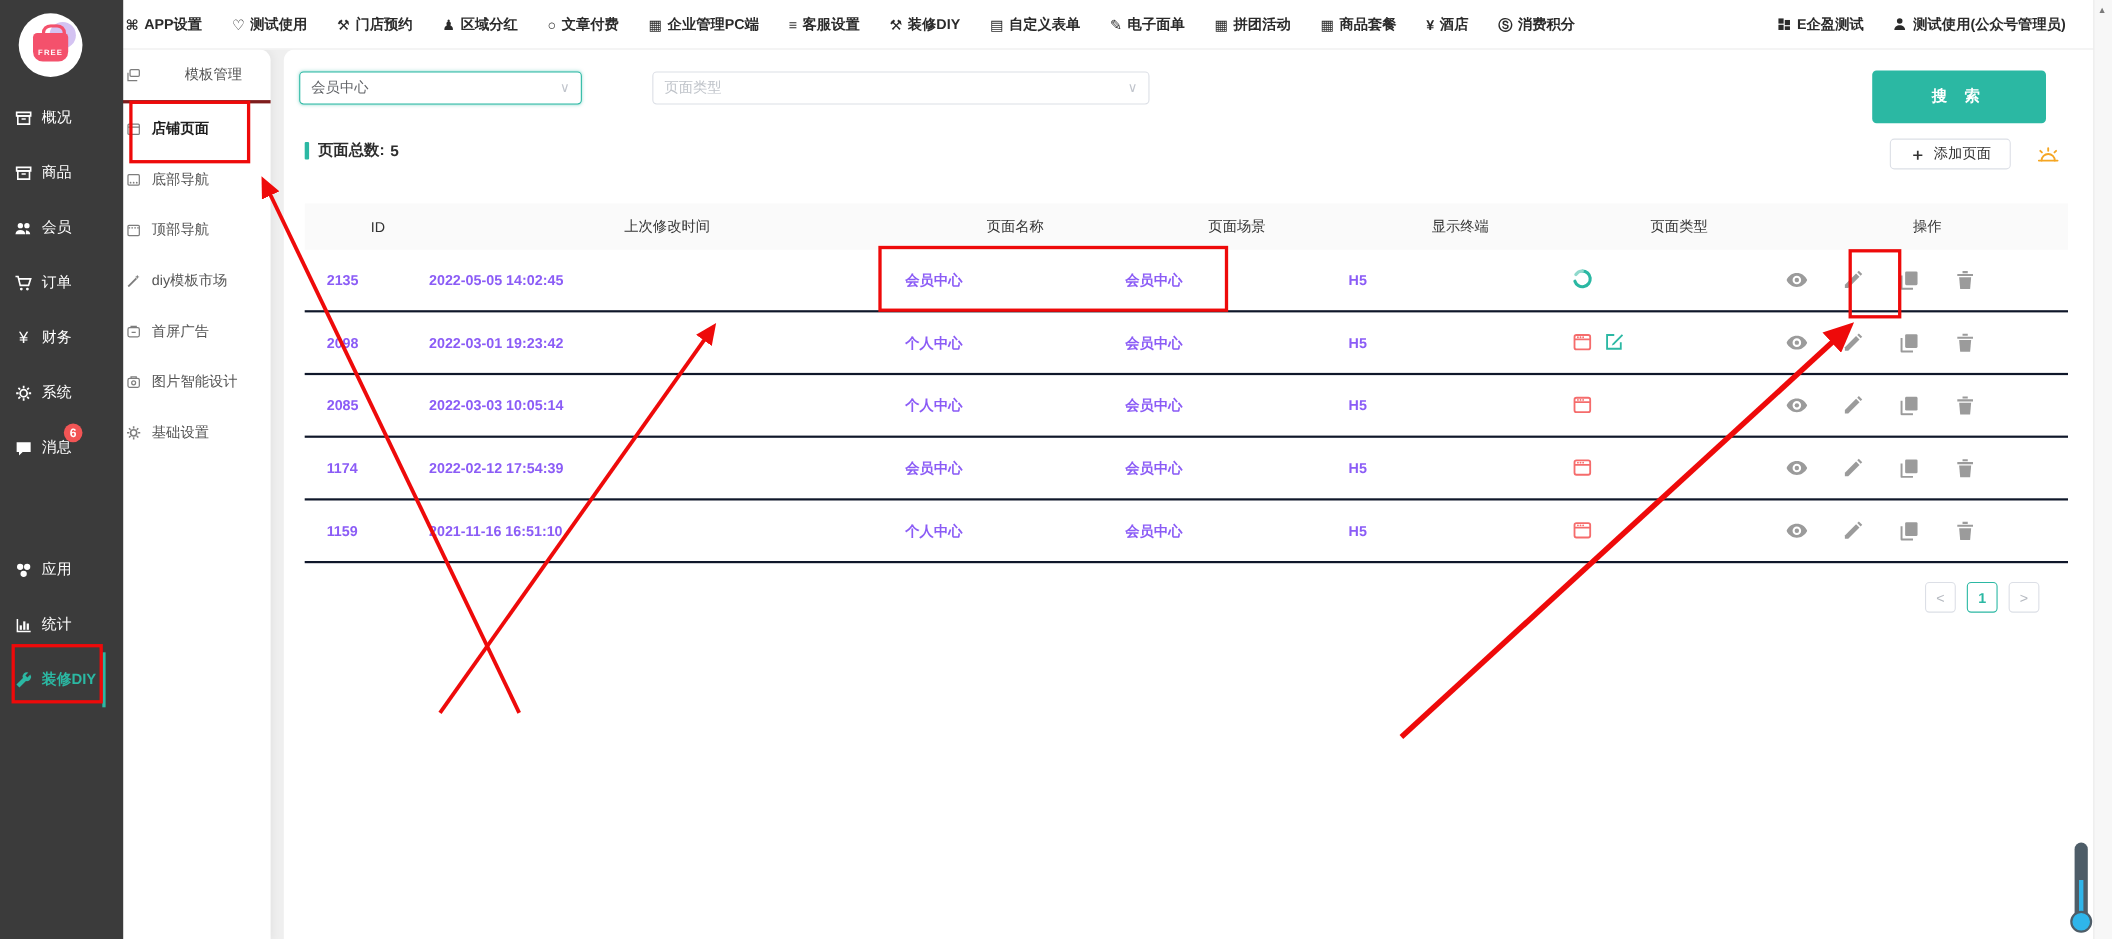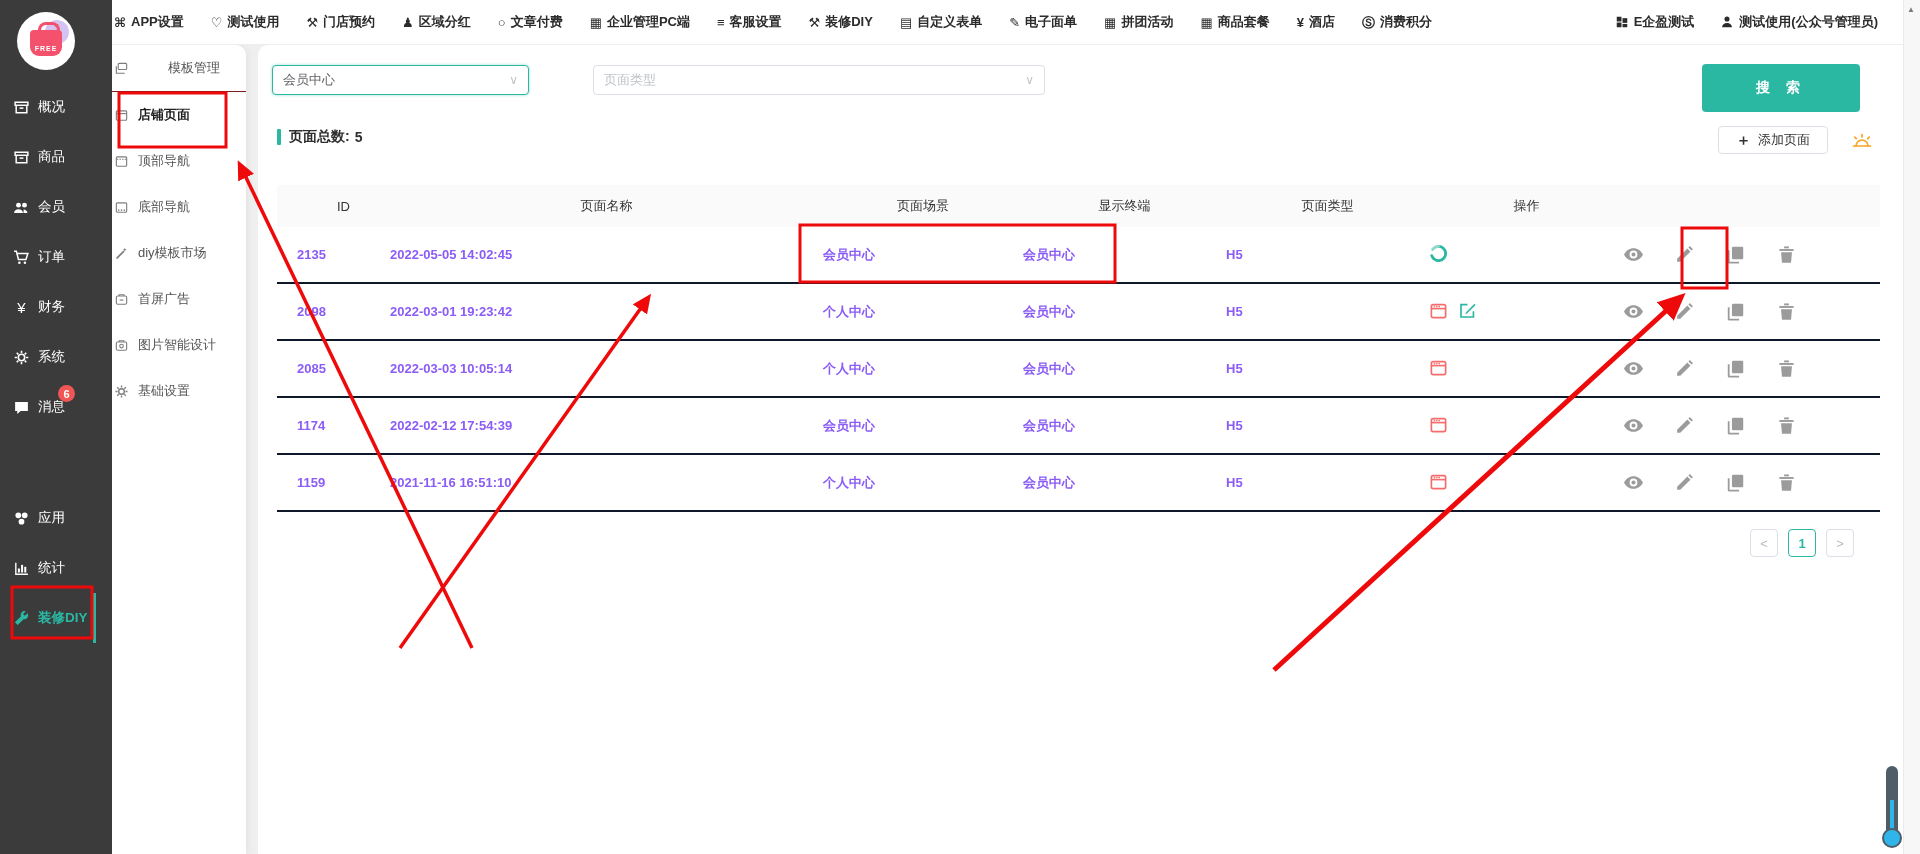--- a/index.html
+++ b/index.html
@@ -25,21 +25,21 @@
   .side-item{position:relative;height:50px;display:flex;align-items:center;gap:8px;padding-left:13px;color:#fff;font-size:13.5px;cursor:pointer;box-sizing:border-box;}
   .side-item .ico{width:17px;height:17px;display:flex;align-items:center;justify-content:center;font-size:15px;}
   .side-item .ico svg{width:17px;height:17px;display:block;}
   .side-item.gap-before{margin-top:61px;}
   .side-item.active{color:#2bb8a3;font-weight:700;border-right:3px solid #2bb8a3;}
   .badge{position:absolute;left:58px;top:3px;min-width:17px;height:17px;border-radius:9px;background:#f25555;color:#fff;font-size:11px;font-weight:700;display:flex;align-items:center;justify-content:center;padding:0 3px;box-sizing:border-box;}
 
   
   .submenu{position:absolute;left:96px;top:45px;width:150px;height:809px;background:#fff;border-radius:0 10px 0 0;box-shadow:2px 0 8px rgba(0,0,0,.05);z-index:9;}
   .sub-item{height:46px;display:flex;align-items:center;gap:9px;padding-left:18px;font-size:13px;color:#545454;cursor:pointer;}
-  .sub-item:first-child{border-bottom:1px solid #7f1d1d;gap:39px;}
+  .sub-item:first-child{border-bottom:3px solid #7f1d1d;gap:39px;}
   .sub-item .ico{width:15px;height:15px;color:#7d7d7d;}
   .sub-item .ico svg{width:15px;height:15px;display:block;}
   .sub-item.active{color:#1f1f1f;font-weight:700;}
 
   
   .main{position:absolute;left:258px;top:45px;width:1646px;height:809px;background:#fff;border-radius:10px 0 0 0;}
   .filter-bar{position:absolute;top:20px;left:0;width:100%;height:32px;}
   .select{position:absolute;height:30px;border:1px solid #dcdfe6;border-radius:4px;background:#fff;display:flex;align-items:center;justify-content:space-between;padding:0 10px;box-sizing:border-box;font-size:13px;color:#606266;cursor:pointer;}
   .select.focus{border-color:#2bb8a3;box-shadow:0 0 3px rgba(43,184,163,.5);}
   .select .chev{color:#c0c4cc;font-size:12px;}
@@ -294,33 +294,33 @@
             <rect x="2.5" y="3" width="11" height="10" rx="1"></rect>
             <path d="M2.5 6h11"></path>
           </svg>
         </span>
         <span>店铺页面</span>
       </div>
       <div class="sub-item">
         <span class="ico">
           <svg viewBox="0 0 16 16" fill="none" stroke="currentColor" stroke-width="1.2">
             <rect x="2.5" y="3" width="11" height="10" rx="1"></rect>
-            <path d="M3 5.6h10" stroke-dasharray="1.6 1.2"></path>
-          </svg>
-        </span>
-        <span>顶部导航</span>
+            <path d="M5 10.8h.01M8 10.8h.01M11 10.8h.01" stroke-linecap="round" stroke-width="1.7"></path>
+          </svg>
+        </span>
+        <span>底部导航</span>
       </div>
       <div class="sub-item">
         <span class="ico">
           <svg viewBox="0 0 16 16" fill="none" stroke="currentColor" stroke-width="1.2">
             <rect x="2.5" y="3" width="11" height="10" rx="1"></rect>
-            <path d="M5 10.8h.01M8 10.8h.01M11 10.8h.01" stroke-linecap="round" stroke-width="1.7"></path>
-          </svg>
-        </span>
-        <span>底部导航</span>
+            <path d="M3 5.6h10" stroke-dasharray="1.6 1.2"></path>
+          </svg>
+        </span>
+        <span>顶部导航</span>
       </div>
       <div class="sub-item">
         <span class="ico">
           <svg viewBox="0 0 16 16" fill="currentColor">
             <path d="M2.5 12.2L10 4.7l1.3 1.3-7.5 7.5H2.5z"></path>
             <path d="M11.5 1.8l.6 1.6 1.6.6-1.6.6-.6 1.6-.6-1.6-1.6-.6 1.6-.6z"></path>
           </svg>
         </span>
         <span>diy模板市场</span>
       </div>
@@ -382,20 +382,21 @@
       <svg viewBox="0 0 24 24" fill="none" stroke="#f5a623" stroke-width="1.7" stroke-linecap="round">
           <path d="M6 17a6 6 0 0 1 12 0"></path>
           <path d="M3.5 17h17"></path>
           <path d="M12 8V5.6M6.3 9.6L4.8 8.1M17.7 9.6l1.5-1.5"></path>
         </svg>
     </div>
 
     <div class="table">
       <div class="tr thead" id="thead">
           <span>ID</span>
+          <span>上次修改时间</span>
           <span>页面名称</span>
           <span>页面场景</span>
           <span>显示终端</span>
           <span>页面类型</span>
           <span>操作</span>
         </div>
       <div id="tbody">
           <div class="tr trow">
             <span>2135</span>
             <span>2022-05-05 14:02:45</span>

